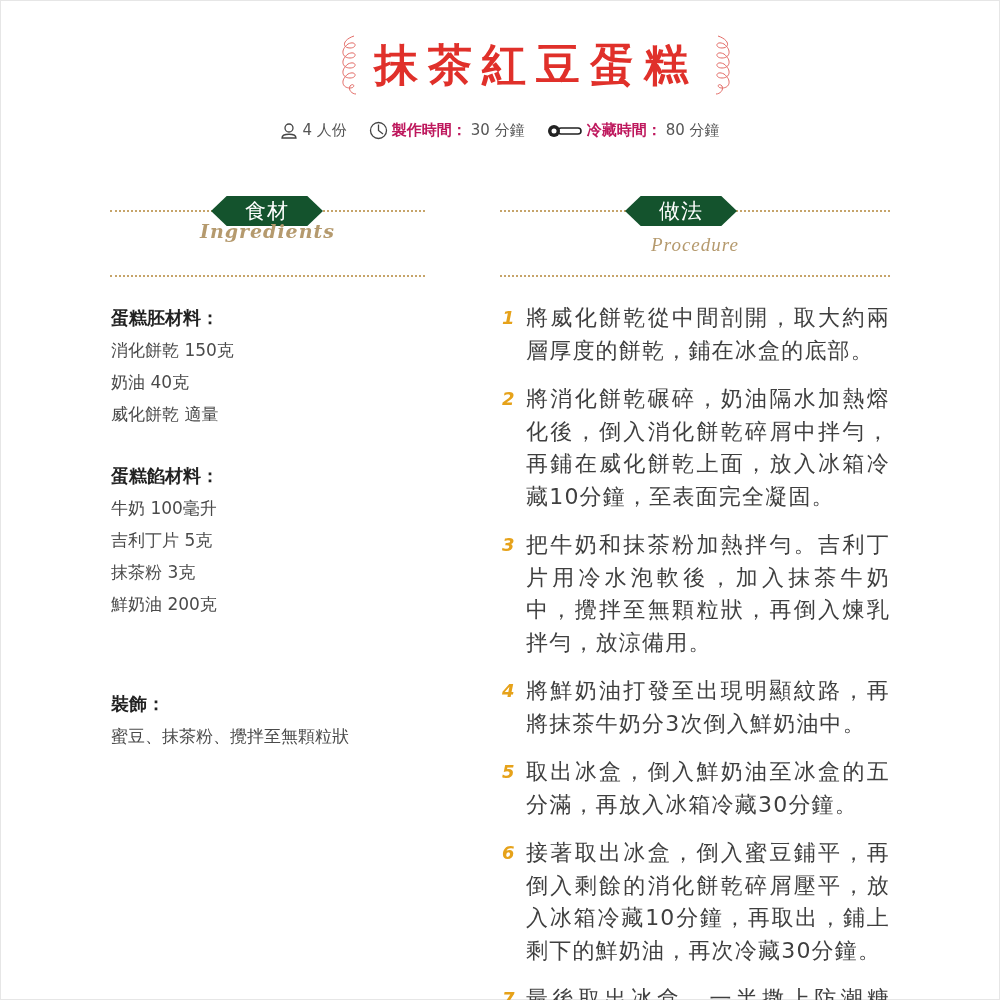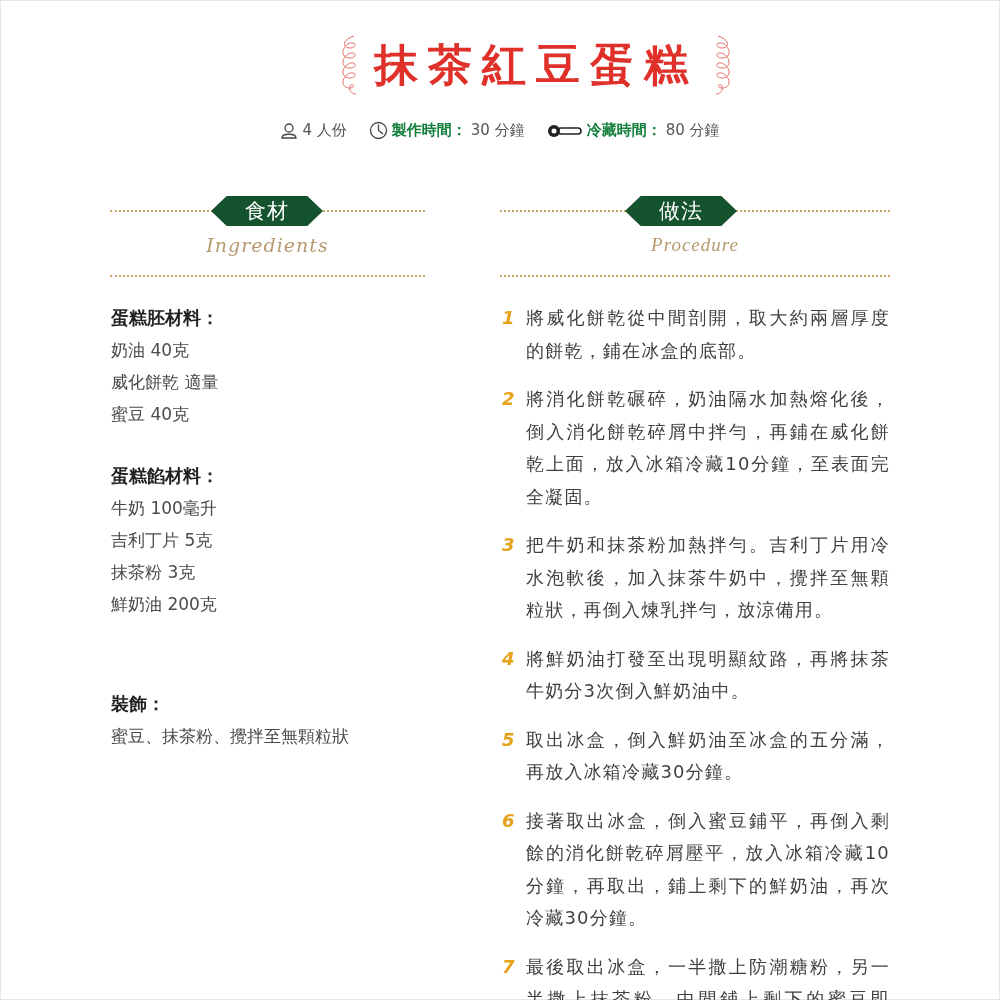--- a/index.html
+++ b/index.html
@@ -11,37 +11,37 @@
     .frame { position: absolute; left: 0; top: 0; width: 998px; height: 998px; border: 1px solid #e6e6e6; }
 
     
     .title-wrap { position: absolute; top: 30px; left: 0; width: 1000px; height: 70px; display: flex; justify-content: center; align-items: center; gap: 14px; padding-left: 36px; }
     .title { font-family: "DejaVu Serif", serif; font-weight: bold; font-size: 44px; letter-spacing: 10px; color: #e0302a; line-height: 1; }
     .curl { width: 22px; height: 62px; }
 
     
     .meta { position: absolute; top: 121px; left: 0; width: 1000px; display: flex; justify-content: center; align-items: center; font-size: 15px; color: #555; gap: 4px; }
     .meta .item { display: flex; align-items: center; gap: 4px; margin: 0 9px; }
-    .meta .lbl { font-weight: bold; color: #15803d; }
+    .meta .lbl { font-weight: bold; color: #be185d; }
     .meta svg { display: block; }
     .dotline { position: absolute; height: 0; border-top: 2px dotted #c6a46a; }
     .badge { position: absolute; height: 30px; background: #14532d; color: #fff; font-size: 21px; display: flex; align-items: center; justify-content: center; clip-path: polygon(14% 0, 86% 0, 100% 50%, 86% 100%, 14% 100%, 0 50%); letter-spacing: 1px; }
     .script { position: absolute; font-family: "DejaVu Serif", serif; font-style: italic; font-size: 19px; color: #b59a6e; text-align: center; letter-spacing: 1px; }
 
     
     .ing { position: absolute; left: 111px; top: 302px; width: 320px; }
     .group { margin-bottom: 30px; }
     .group-title { font-size: 18px; font-weight: bold; color: #222; line-height: 32px; height: 32px; }
     .ing-item { font-size: 17px; line-height: 32px; height: 32px; color: #4a4a4a; white-space: nowrap; }
 
     
     .proc { position: absolute; left: 502px; top: 302px; width: 392px; }
     .step { display: flex; align-items: flex-start; margin-bottom: 16px; }
     .step-num { width: 24px; flex: none; font-weight: bold; font-style: italic; font-size: 18px; color: #e6a21a; line-height: 32px; }
-    .step-text { font-size: 18px; line-height: 32.5px; color: #3f3f3f; letter-spacing: 1.2px; text-align: justify; width: 364px; }
+    .step-text { font-size: 22px; line-height: 32.5px; color: #3f3f3f; letter-spacing: 1.2px; text-align: justify; width: 364px; }
   </style>
 </head>
 <body>
 
 <div class="frame"></div>
 
 <div class="title-wrap">
   <svg class="curl" viewBox="0 0 22 62">
     <path d="M16 2 C 4 6, 4 14, 12 14 C 20 14, 18 6, 10 10 C 2 16, 4 24, 12 24 C 20 24, 18 16, 10 20 C 2 26, 4 34, 12 34 C 20 34, 18 26, 10 30 C 2 36, 4 44, 12 44 C 20 44, 18 36, 10 40 C 2 46, 4 54, 12 54 C 18 54, 16 48, 12 52 C 10 56, 14 60, 18 60" fill="none" stroke="#e36b66" stroke-width="1"></path>
   </svg>
@@ -74,37 +74,37 @@
       <rect x="11" y="4" width="23" height="6" rx="3" fill="none" stroke="#222" stroke-width="1.6"></rect>
     </svg>
     <span class="lbl">冷藏時間：</span>
     <span>80 分鐘</span>
   </div>
 </div>
 
 <div>
   <div class="dotline" style="left:110px; top:210px; width:315px;"></div>
   <div class="badge" style="left:211px; top:196px; width:112px;">食材</div>
-  <div class="script" style="left:110px; top:234px; width:315px;">Ingredients</div>
+  <div class="script" style="left:110px; top:220px; width:315px;font-weight:bold;">Ingredients</div>
   <div class="dotline" style="left:110px; top:275px; width:315px;"></div>
 </div>
 
 <div>
   <div class="dotline" style="left:500px; top:210px; width:390px;"></div>
   <div class="badge" style="left:625px; top:196px; width:112px;">做法</div>
   <div class="script" style="left:500px; top:234px; width:390px;font-family:Liberation Serif, serif;">Procedure</div>
   <div class="dotline" style="left:500px; top:275px; width:390px;"></div>
 </div>
 
 <div class="ing">
   <div class="group">
     <div class="group-title">蛋糕胚材料：</div>
+    <div class="ing-item">消化餅乾  150克</div>
     <div class="ing-item">奶油  40克</div>
     <div class="ing-item">威化餅乾  適量</div>
-    <div class="ing-item">蜜豆  40克</div>
   </div>
   <div class="group" style="margin-top:28px;">
     <div class="group-title">蛋糕餡材料：</div>
     <div class="ing-item">牛奶  100毫升</div>
     <div class="ing-item">吉利丁片  5克</div>
     <div class="ing-item">抹茶粉  3克</div>
     <div class="ing-item">鮮奶油  200克</div>
   </div>
   <div class="group" style="margin-top:68px;">
     <div class="group-title">裝飾：</div>

